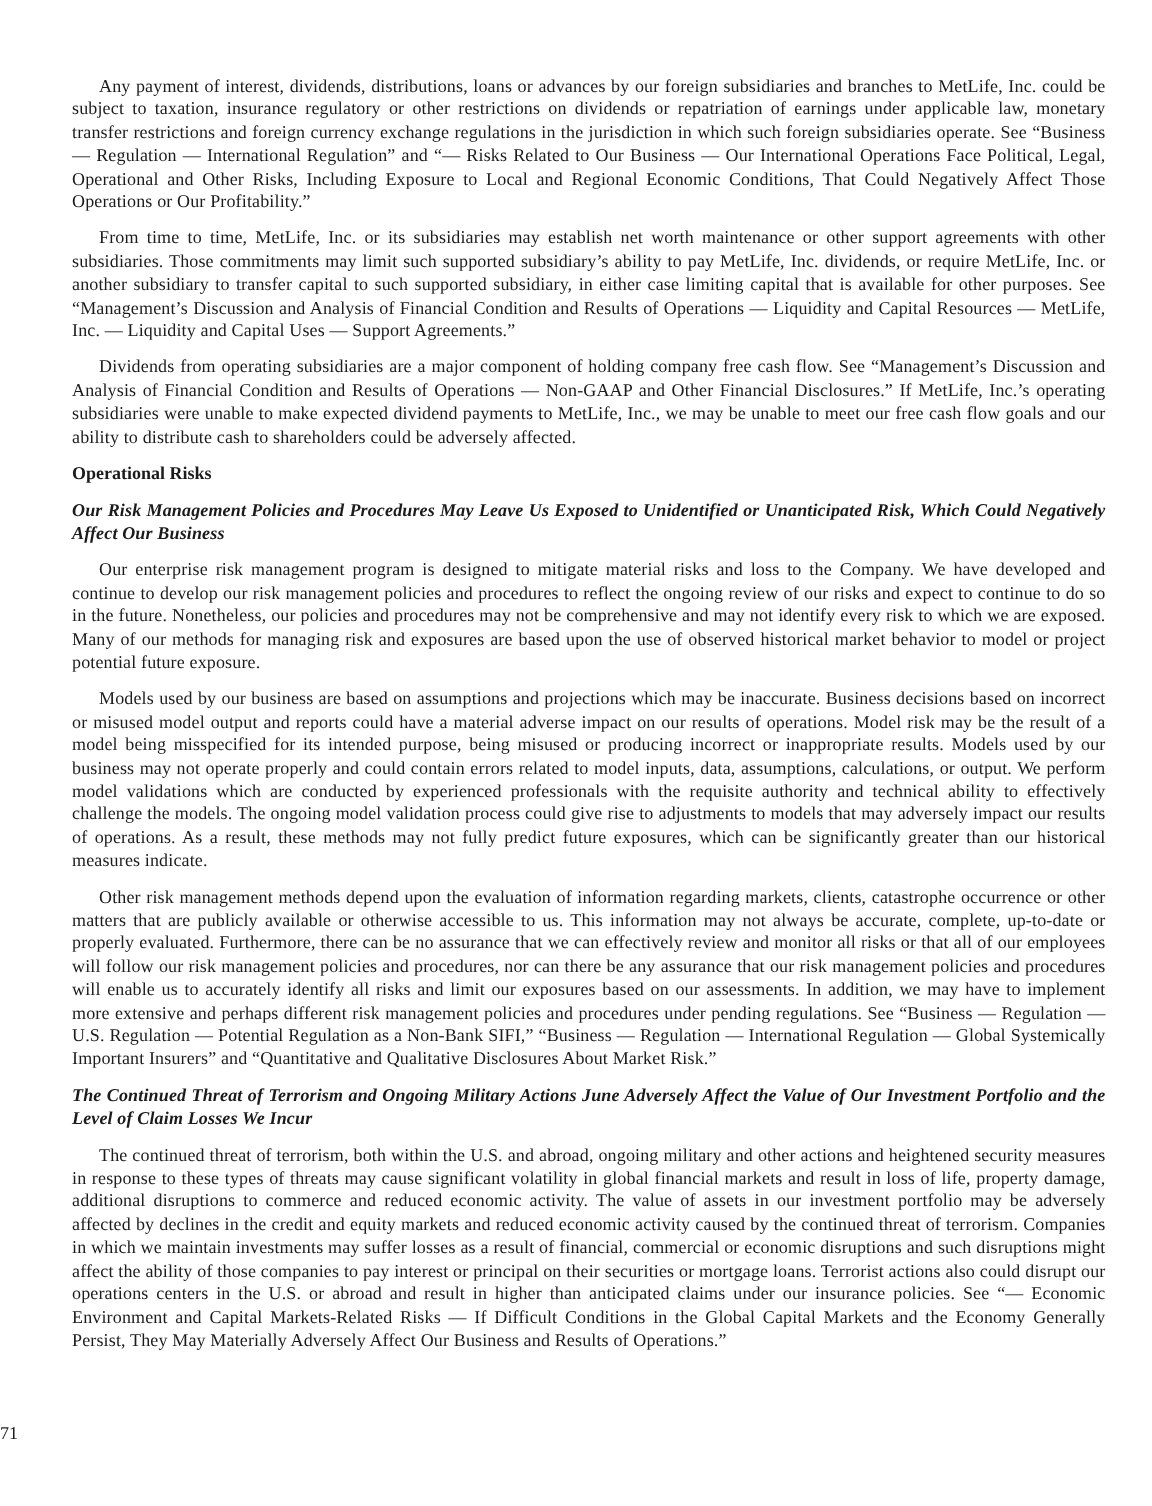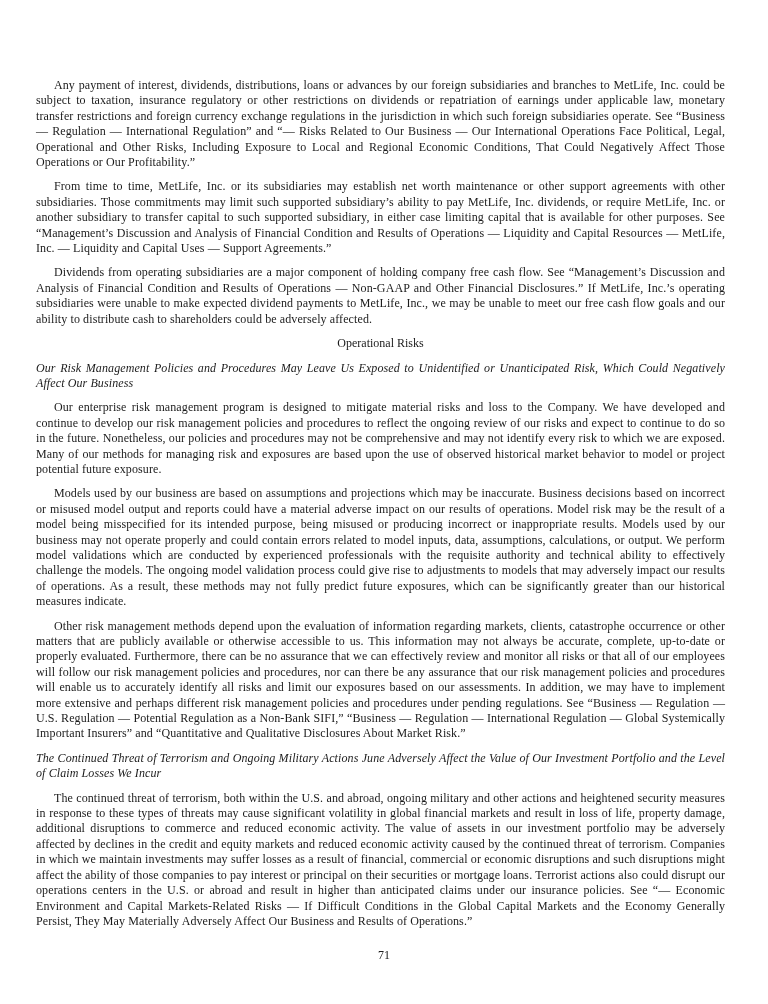--- a/index.html
+++ b/index.html
@@ -11,55 +11,54 @@
     position: relative;
     width: 768px;
     height: 1004px;
     background: #ffffff;
     font-family: "Liberation Serif", "DejaVu Serif", serif;
     color: #1b1b1b;
     overflow: hidden;
   }
   .content {
     position: absolute;
-    left: 36px;
+    left: 48px;
     top: 50px;
     width: 689px;
-    margin-top: 28px;
   }
   .para {
     font-size: 12px;
     line-height: 15.4px;
     text-align: justify;
     text-indent: 18px;
     letter-spacing: 0.1px;
     margin: 0 0 9px 0;
   }
   .section-heading {
     font-size: 12px;
     line-height: 15.4px;
-    font-weight: normal;
-    text-align: center;
+    font-weight: bold;
+    text-align: left;
     margin: 2px 0 9px 0;
   }
   .risk-heading {
     font-size: 12px;
     line-height: 15.4px;
-    font-weight: normal;
+    font-weight: bold;
     font-style: italic;
     text-align: justify;
     letter-spacing: 0.1px;
     margin: 2px 0 9px 0;
   }
   .page-number {
     position: absolute;
     left: 0;
     top: 948px;
     width: 768px;
-    text-align: center;
+    text-align: left;
     font-size: 12px;
     line-height: 15.4px;
   }
 </style>
 </head>
 <body>
 
 <div class="page">
   <div class="content">
     <p class="para">Any payment of interest, dividends, distributions, loans or advances by our foreign subsidiaries and branches to MetLife, Inc. could be subject to taxation, insurance regulatory or other restrictions on dividends or repatriation of earnings under applicable law, monetary transfer restrictions and foreign currency exchange regulations in the jurisdiction in which such foreign subsidiaries operate. See “Business — Regulation — International Regulation” and “— Risks Related to Our Business — Our International Operations Face Political, Legal, Operational and Other Risks, Including Exposure to Local and Regional Economic Conditions, That Could Negatively Affect Those Operations or Our Profitability.”</p>

